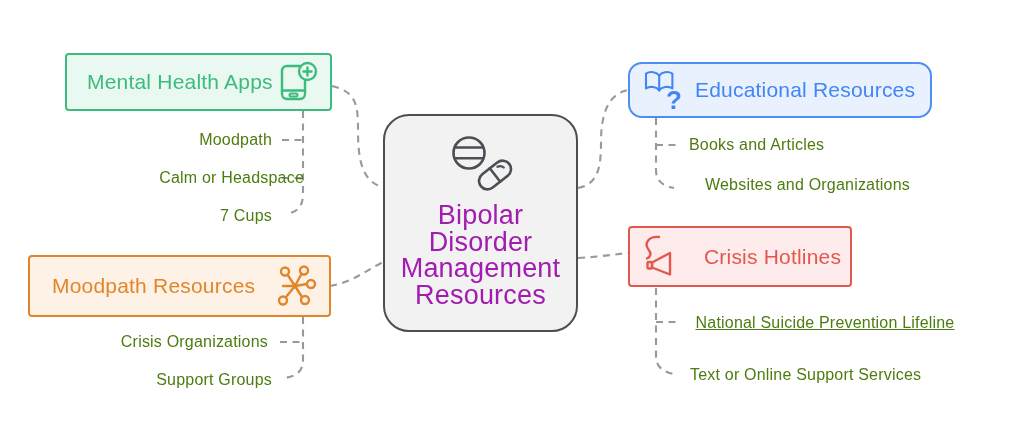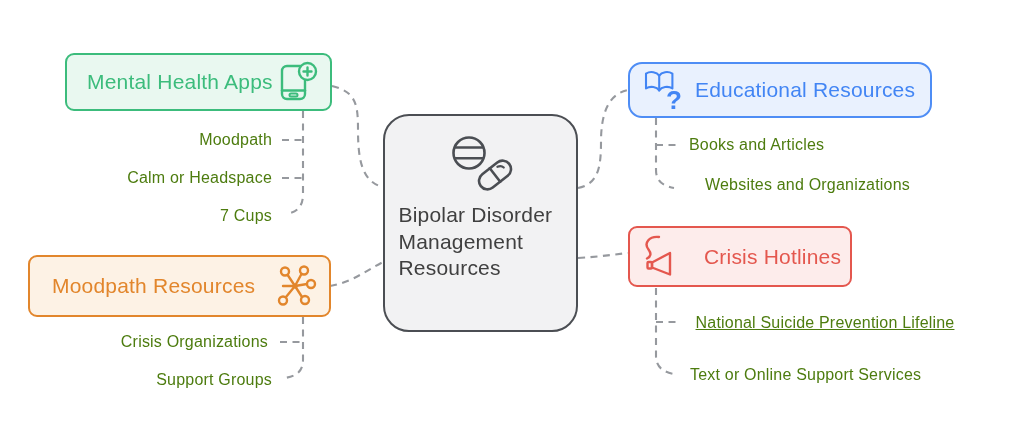--- a/index.html
+++ b/index.html
@@ -5,21 +5,21 @@
   html,body{margin:0;padding:0;background:#ffffff;}
   #canvas{
     position:relative;width:1024px;height:448px;background:#ffffff;
     font-family:"Liberation Sans", sans-serif;overflow:hidden;
   }
   svg.layer{position:absolute;left:0;top:0;pointer-events:none;}
   .connector{fill:none;stroke:#96999e;stroke-width:2.1;stroke-dasharray:7 5.5;}
 
   .node{
     position:absolute;display:flex;align-items:center;box-sizing:border-box;
-    border:2px solid;border-radius:9px;
+    border:2px solid;border-radius:4px;
   }
   .node .label{white-space:nowrap;font-size:21px;letter-spacing:.2px;}
   .node .nicon{flex:0 0 auto;display:flex;align-items:center;justify-content:center;}
 
   .node-green{left:65px;top:53px;width:267px;height:58px;background:#e9f8f0;border-color:#3cbc7c;justify-content:space-between;padding:0 10px 0 20px;}
   .node-green .label{color:#3cbc7c;}
 
   .node-blue{left:628px;top:62px;width:304px;height:56px;background:#e9f1fe;border-color:#4e8df5;border-radius:14px;padding:0 12px 0 10px;gap:9px;}
   .node-blue .label{color:#4285f4;}
 
@@ -28,22 +28,22 @@
 
   .node-red{left:628px;top:226px;width:224px;height:61px;background:#fdeceb;border-color:#e4574e;padding:0 10px 0 8px;gap:20px;}
   .node-red .label{color:#e4574e;}
 
   .node-center{
     left:383px;top:114px;width:195px;height:218px;background:#f2f2f3;
     border:2.5px solid #4b4e53;border-radius:26px;
     flex-direction:column;justify-content:flex-start;padding-top:16px;
   }
   .node-center .ctext{
-    margin-top:4px;width:164px;
-    font-size:21px;line-height:26.5px;color:#404040;letter-spacing:.2px;
+    margin-top:4px;width:164px;text-align:center;
+    font-size:27px;line-height:26.5px;color:#a21caf;letter-spacing:.2px;
   }
 
   .child{
     position:absolute;font-size:16px;color:#4d7c0f;letter-spacing:.2px;
     white-space:nowrap;transform:translateY(-50%);
   }
   .child.right-align{text-align:right;}
   .child.wrap{white-space:normal;text-align:center;line-height:26px;text-decoration:underline;}
 </style>
 </head>
@@ -98,21 +98,21 @@
       <svg width="44" height="46" viewBox="0 0 44 46" fill="none" stroke="#3cbc7c" stroke-width="2.4" stroke-linecap="round" stroke-linejoin="round">
         <rect x="6" y="7" width="23" height="33" rx="5"></rect>
         <line x1="6" y1="31.5" x2="29" y2="31.5"></line>
         <rect x="13.5" y="34.5" width="8" height="3" rx="1.5" stroke-width="2"></rect>
         <circle cx="31.5" cy="12.5" r="8.5" fill="#e9f8f0"></circle>
         <path d="M31.5 8.5 V16.5 M27.5 12.5 H35.5"></path>
       </svg>
     </span>
   </div>
   <div class="child right-align" style="right:752px;top:140px;">Moodpath</div>
-  <div class="child right-align" style="right:752px;top:178px;margin-left:28px;">Calm or Headspace</div>
+  <div class="child right-align" style="right:720px;top:178px;margin-left:28px;">Calm or Headspace</div>
   <div class="child right-align" style="right:752px;top:216px;">7 Cups</div>
 
   <div class="node node-orange">
     <span class="label">Moodpath Resources</span>
     <span class="nicon">
       <svg width="44" height="44" viewBox="0 0 44 44" fill="none" stroke="#e2862c" stroke-width="2.4" stroke-linecap="round">
         <line x1="22" y1="22" x2="14" y2="10"></line>
         <line x1="22" y1="22" x2="29" y2="9"></line>
         <line x1="22" y1="22" x2="34" y2="20"></line>
         <line x1="22" y1="22" x2="29" y2="33"></line>

